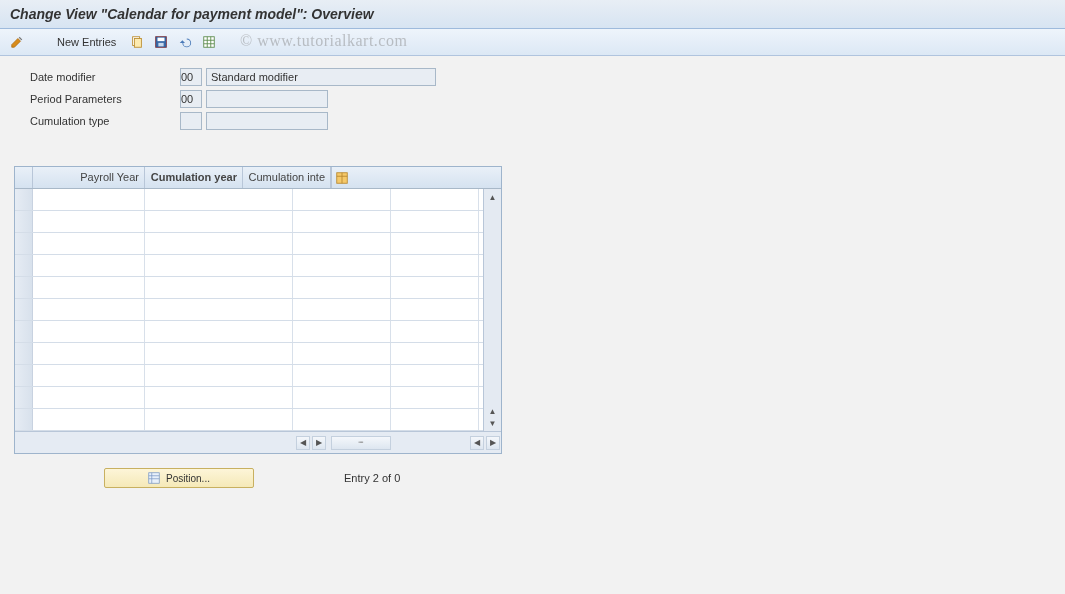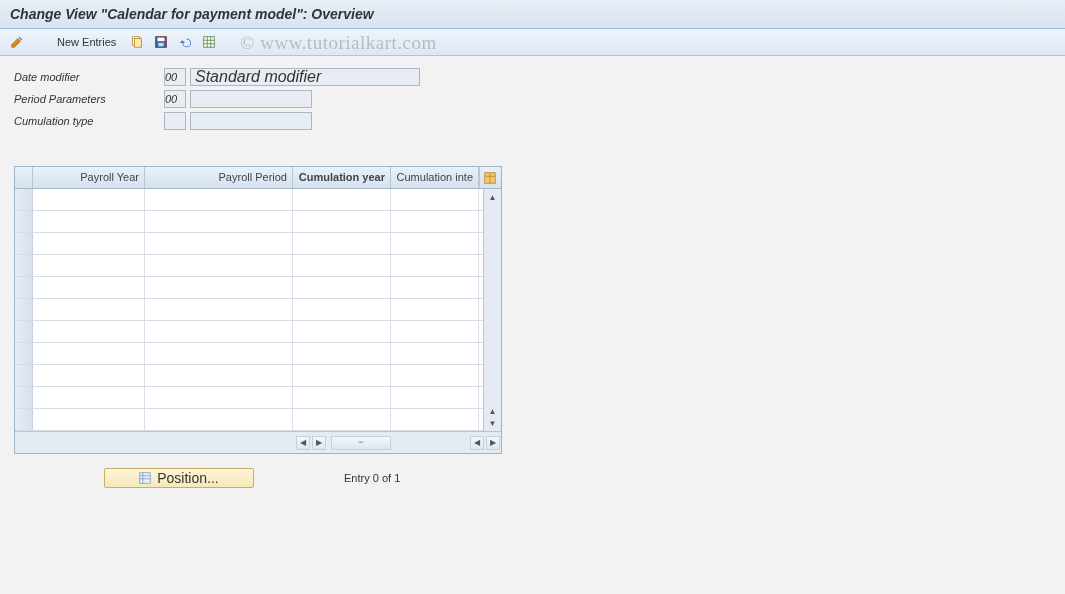--- a/index.html
+++ b/index.html
@@ -46,28 +46,27 @@
       font-size: 11px;
       color: #333;
       border-radius: 2px;
       margin-left: 19px;
     }
     .watermark {
       position: absolute;
       left: 240px;
       top: 3px;
       color: rgba(128,128,128,0.45);
-      font-size: 19px;
+      font-size: 16px;
       font-family: Georgia, serif;
       letter-spacing: 0.5px;
       pointer-events: none;
     }
     .form-area {
-      padding: 12px 14px 8px;
-      font-style: italic;
+      padding: 12px 30px 8px;
     }
     .form-row {
       display: flex;
       align-items: center;
       margin-bottom: 4px;
     }
     .form-label {
       width: 150px;
       font-size: 11px;
       color: #333;
@@ -79,21 +78,21 @@
       background: #e8edf3;
       font-size: 11px;
       text-align: left;
       line-height: 16px;
       margin-right: 4px;
     }
     .form-desc {
       height: 18px;
       border: 1px solid #a8b8c8;
       background: #e8edf3;
-      font-size: 16px;
+      font-size: 11px;
       padding: 0 4px;
       line-height: 16px;
       overflow: hidden;
     }
     .form-desc.w1 { width: 230px; }
     .form-desc.w2 { width: 122px; }
     .form-desc.w3 { width: 122px; }
 
     .table-container {
       margin: 24px 14px 8px;
@@ -218,21 +217,21 @@
       margin-left: 90px;
       width: 150px;
       height: 20px;
       border: 1px solid #c8b060;
       background: linear-gradient(to bottom,#fdf5d8,#f5e9b8);
       display: flex;
       align-items: center;
       justify-content: center;
       gap: 6px;
       cursor: pointer;
-      font-size: 14px;
+      font-size: 10px;
       color: #333;
       border-radius: 2px;
     }
     .position-btn .picon {
       width: 12px;
       height: 12px;
       display:inline-flex;
     }
     .entry-text {
       margin-left: 90px;
@@ -302,21 +301,20 @@
     <span class="form-label">Cumulation type</span>
     <span class="form-code"></span>
     <span class="form-desc w3"></span>
   </div>
 </div>
 
 <div class="table-container">
   <div class="table-header-row">
     <div class="sel-col"></div>
     <div class="th c1">Payroll Year</div>
-    <div class="th c2">Payroll Period</div>
     <div class="th c3">Cumulation year</div>
     <div class="th c4">Cumulation inte</div>
     <div class="config-icon">
       <svg width="14" height="14" viewBox="0 0 16 16">
           <rect x="2" y="2" width="12" height="12" fill="#f5c96a" stroke="#b88830"></rect>
           <line x1="2" y1="6" x2="14" y2="6" stroke="#b88830"></line>
           <line x1="8" y1="2" x2="8" y2="14" stroke="#b88830"></line>
         </svg>
     </div>
   </div>
@@ -423,14 +421,14 @@
     <span class="picon">
       <svg width="12" height="12" viewBox="0 0 16 16">
           <rect x="1" y="1" width="14" height="14" fill="#e8f0fa" stroke="#7a98c4"></rect>
           <line x1="1" y1="5" x2="15" y2="5" stroke="#7a98c4"></line>
           <line x1="1" y1="9" x2="15" y2="9" stroke="#7a98c4"></line>
           <line x1="5" y1="1" x2="5" y2="15" stroke="#7a98c4"></line>
         </svg>
     </span>
     <span>Position...</span>
   </div>
-  <span class="entry-text">Entry 0 of 1</span>
+  <span class="entry-text">Entry 2 of 0</span>
 </div>
 
 </body></html>

